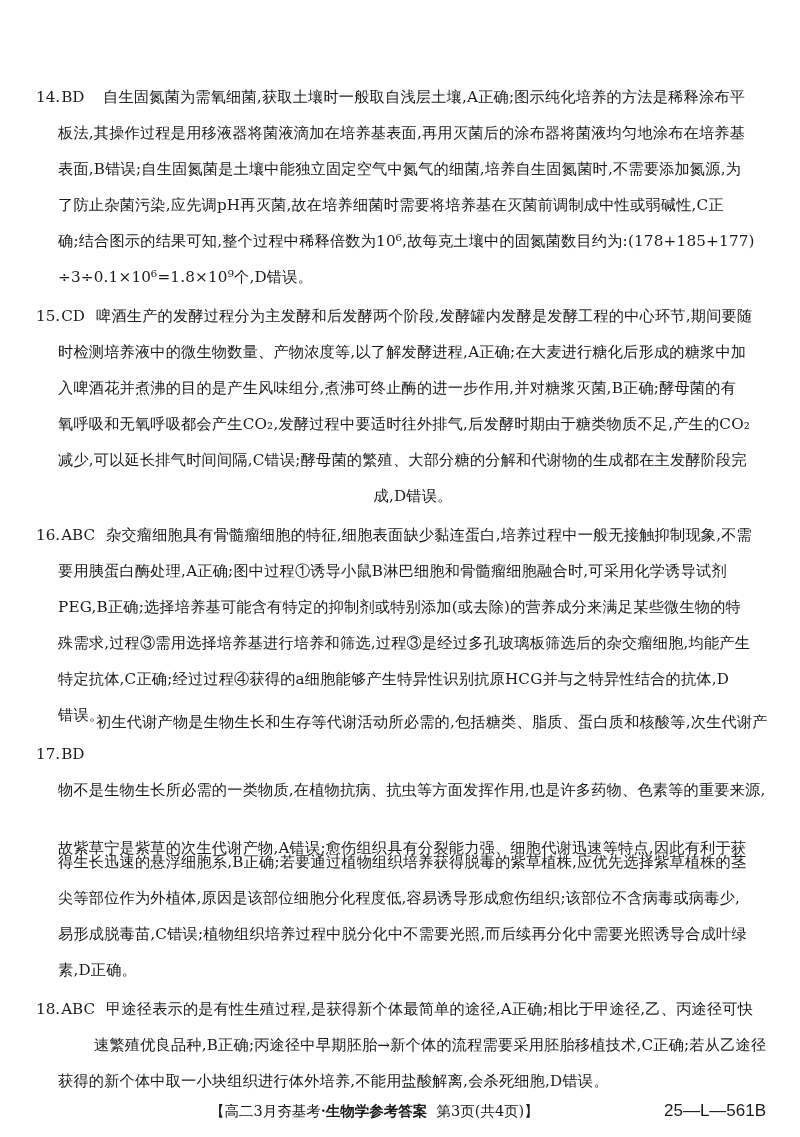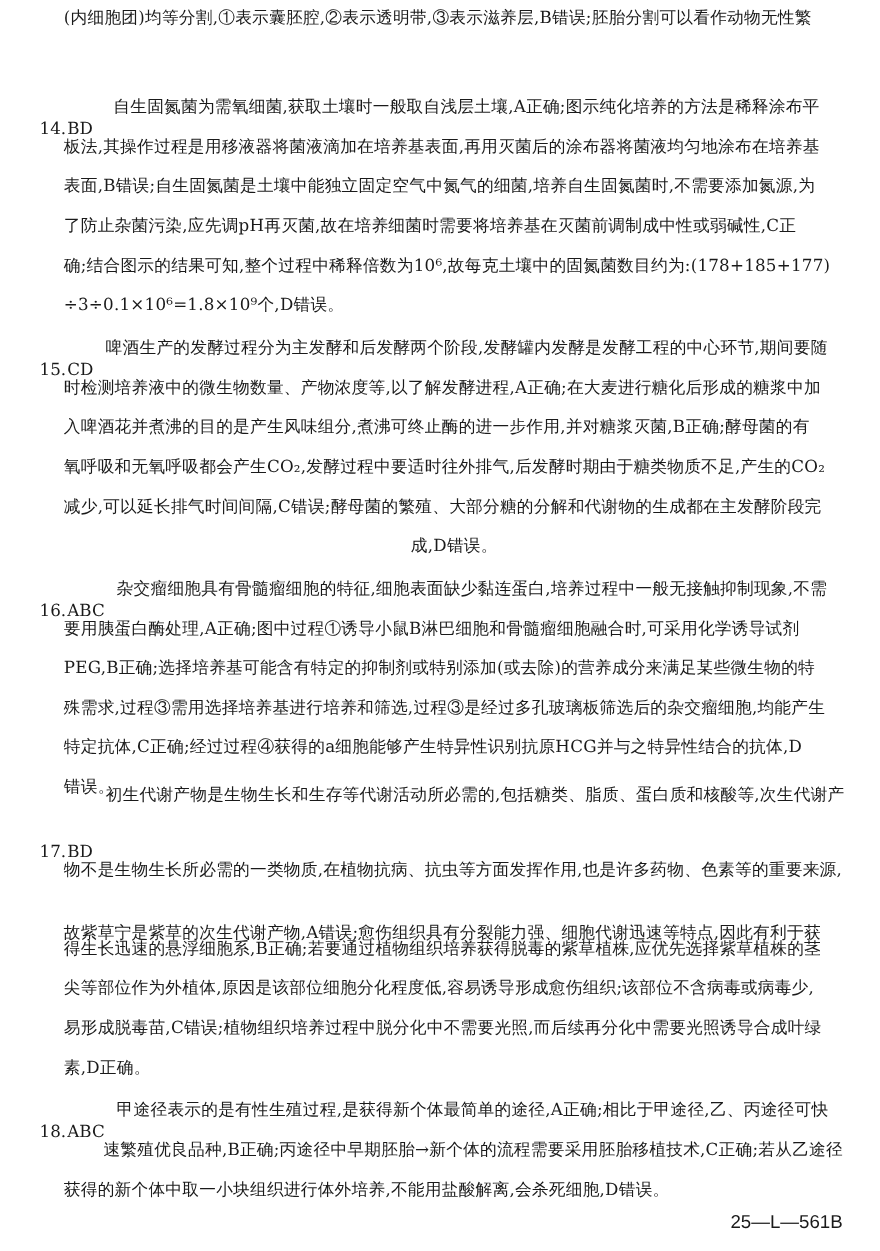--- a/index.html
+++ b/index.html
@@ -10,35 +10,33 @@
   }
   .page { position: absolute; left: 0; top: 0; width: 800px; height: 1137px; }
   .line {
     position: absolute; left: 58px; width: 710px;
     font-size: 15.2px; line-height: 20px; white-space: nowrap;
     letter-spacing: 0.2px;
   }
   .num {
     position: absolute; left: 36px; font-size: 15.2px; line-height: 20px;
     white-space: nowrap;
-    margin-top: 20px;
   }
   .footer {
     position: absolute; top: 1101px; font-size: 14.5px; line-height: 20px; white-space: nowrap;
   }
   .footer-main { left: 210px; }
   .footer-code { left: 664px; font-family: Liberation Sans, sans-serif; font-size: 17px; }
   .bold { font-weight: bold; }
 </style>
 </head>
 <body>
 
 <div class="page">
 
-  <div class="line" style="top:6px;">(内细胞团)均等分割,①表示囊胚腔,②表示透明带,③表示滋养层,B错误;胚胎分割可以看作动物无性繁</div>
 
   <div>
     <div class="num" style="top:87px;">
       <span>14.</span><span style="margin-left: 1px;">BD</span>
     </div>
     <div class="line" style="top:87px; left:103px; width:665px;">自生固氮菌为需氧细菌,获取土壤时一般取自浅层土壤,A正确;图示纯化培养的方法是稀释涂布平</div>
     <div class="line" style="top:123px;">板法,其操作过程是用移液器将菌液滴加在培养基表面,再用灭菌后的涂布器将菌液均匀地涂布在培养基</div>
     <div class="line" style="top:159px;">表面,B错误;自生固氮菌是土壤中能独立固定空气中氮气的细菌,培养自生固氮菌时,不需要添加氮源,为</div>
     <div class="line" style="top:195px;">了防止杂菌污染,应先调pH再灭菌,故在培养细菌时需要将培养基在灭菌前调制成中性或弱碱性,C正</div>
     <div class="line" style="top:231px;">确;结合图示的结果可知,整个过程中稀释倍数为10⁶,故每克土壤中的固氮菌数目约为:(178+185+177)</div>
@@ -84,15 +82,18 @@
 
   <div>
     <div class="num" style="top:999px;">
       <span>18.</span><span style="margin-left: 1px;">ABC</span>
     </div>
     <div class="line" style="top:999px; left:106px; width:662px;">甲途径表示的是有性生殖过程,是获得新个体最简单的途径,A正确;相比于甲途径,乙、丙途径可快</div>
     <div class="line" style="top:1035px;margin-left:36px;">速繁殖优良品种,B正确;丙途径中早期胚胎→新个体的流程需要采用胚胎移植技术,C正确;若从乙途径</div>
     <div class="line" style="top:1071px;">获得的新个体中取一小块组织进行体外培养,不能用盐酸解离,会杀死细胞,D错误。</div>
   </div>
 
+  <div class="footer footer-main">
+    <span>【</span><span>高二3月夯基考</span><span class="bold">·</span><span class="bold">生物学参考答案</span>&nbsp;&nbsp;<span>第3页(共4页)</span><span>】</span>
+  </div>
   <div class="footer footer-code">25—L—561B</div>
 
 </div>
 
 </body></html>

